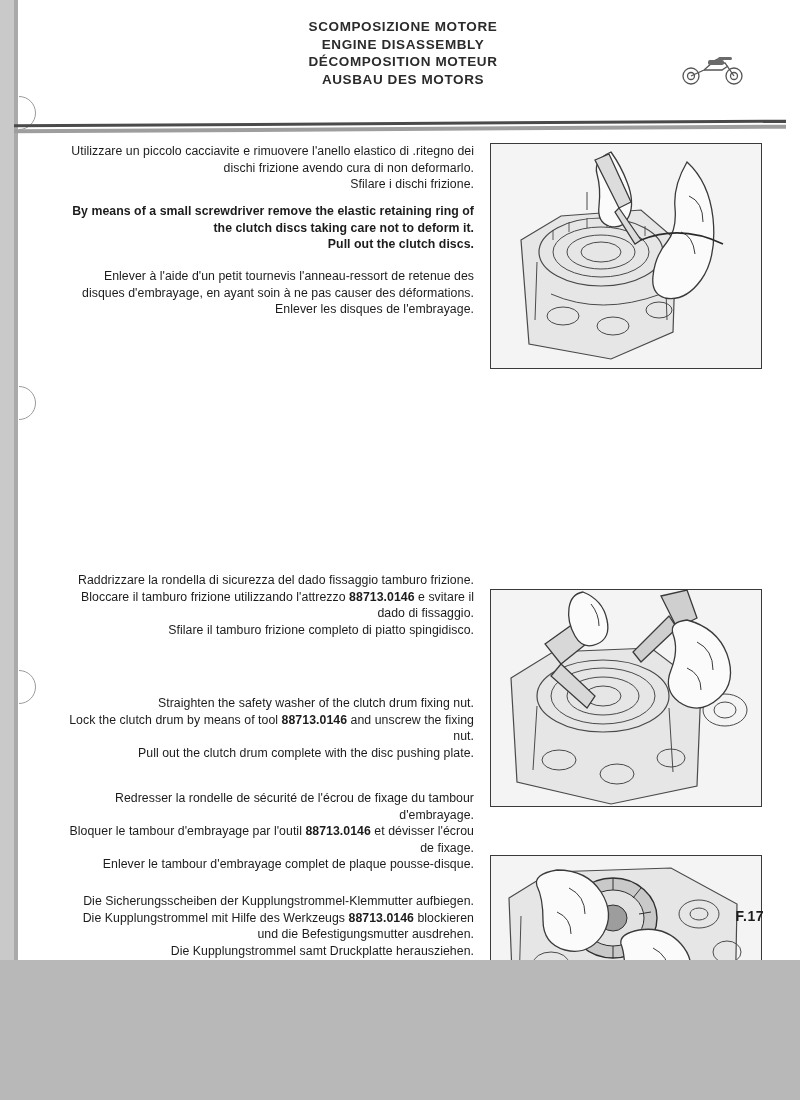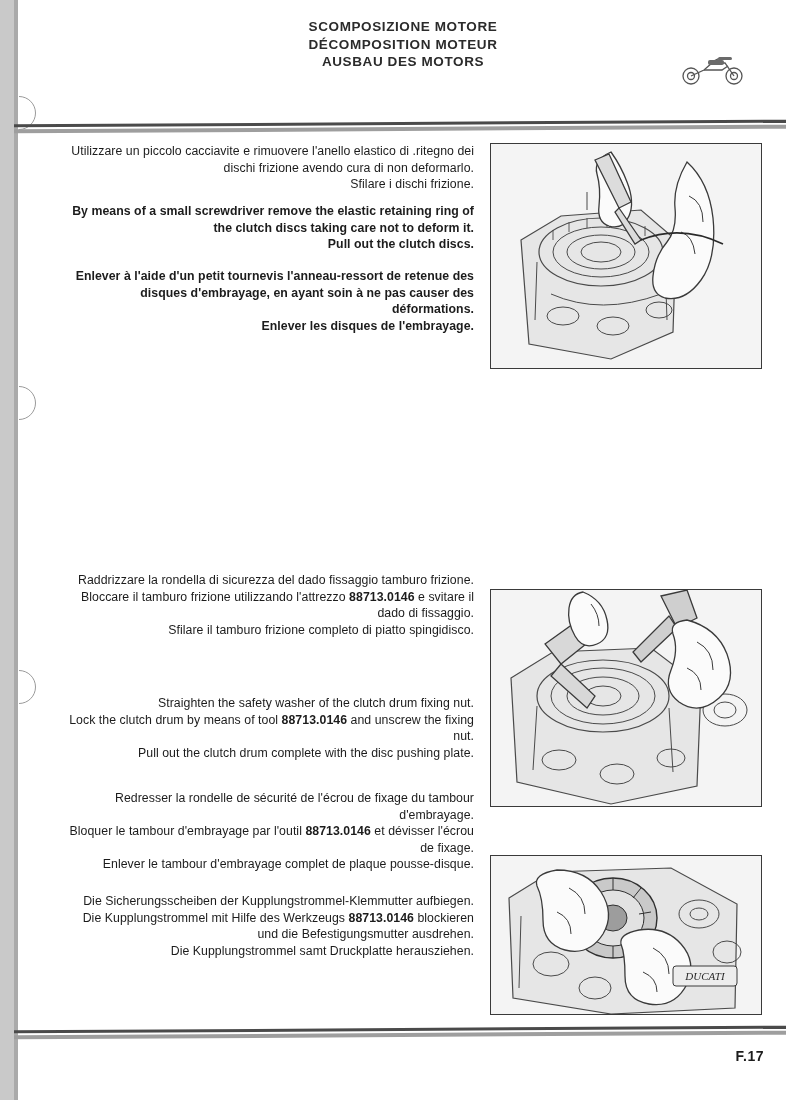--- a/index.html
+++ b/index.html
@@ -4,21 +4,21 @@
 <style>
   * { box-sizing: border-box; }
   html, body {
     margin: 0; padding: 0;
     width: 800px; height: 1100px;
     background: #b8b8b8;
     font-family: "Liberation Sans", sans-serif;
   }
   #page {
     position: relative;
-    width: 800px; height: 1100px;
+    width: 800px; height: 960px;
     background: #ffffff;
     overflow: hidden;
   }
   
   .left-strip {
     position: absolute;
     left: 0; top: 0;
     width: 18px; height: 1100px;
     background: #c9c9c9;
   }
@@ -120,20 +120,21 @@
 
   <div class="left-strip">
     <div class="left-strip-inner"></div>
   </div>
   <div class="hole h1"></div>
   <div class="hole h2"></div>
   <div class="hole h3"></div>
 
   <div class="header">
     <div class="header-line">SCOMPOSIZIONE MOTORE</div>
+    <div class="header-line">ENGINE DISASSEMBLY</div>
     <div class="header-line">DÉCOMPOSITION MOTEUR</div>
     <div class="header-line">AUSBAU DES MOTORS</div>
   </div>
 
   <div class="moto-icon">
     <svg viewBox="0 0 70 34" width="70" height="34">
       <g fill="none" stroke="#555" stroke-width="1.3">
         <circle cx="13" cy="24" r="8"></circle>
         <circle cx="13" cy="24" r="3.5"></circle>
         <circle cx="56" cy="24" r="8"></circle>
@@ -151,21 +152,21 @@
 
   <div class="rule top">
     <div class="bar-dark"></div>
       <div class="bar-light"></div>
   </div>
 
   <div class="para" style="left:64px; top:143px; white-space:pre-line;">Utilizzare un piccolo cacciavite e rimuovere l'anello elastico di .ritegno dei dischi frizione avendo cura di non deformarlo.
 Sfilare i dischi frizione.</div>
   <div class="para" style="left:64px; top:203px; white-space:pre-line;font-weight:bold;">By means of a small screwdriver remove the elastic retaining ring of the clutch discs taking care not to deform it.
 Pull out the clutch discs.</div>
-  <div class="para" style="left:64px; top:268px; white-space:pre-line;font-weight:bold;">Enlever à l'aide d'un petit tournevis l'anneau-ressort de retenue des disques d'embrayage, en ayant soin à ne pas causer des déformations.
+  <div class="para" style="left:64px; top:268px; white-space:pre-line;">Enlever à l'aide d'un petit tournevis l'anneau-ressort de retenue des disques d'embrayage, en ayant soin à ne pas causer des déformations.
 Enlever les disques de l'embrayage.</div>
 
   <div class="figure" style="left:490px; top:143px; width:272px; height:226px;">
     <svg viewBox="0 0 272 226" width="272" height="226">
       <rect width="272" height="226" fill="#f4f4f4"></rect>
 
       <g fill="#e6e6e6" stroke="#4a4a4a" stroke-width="1.2">
         <path d="M30 96 L70 72 L150 66 L185 96 L182 188 L120 215 L38 200 Z"></path>
         <ellipse cx="110" cy="108" rx="62" ry="34"></ellipse>
       </g>

